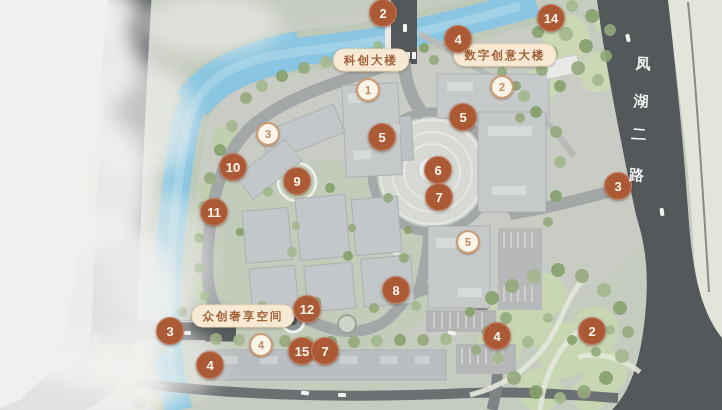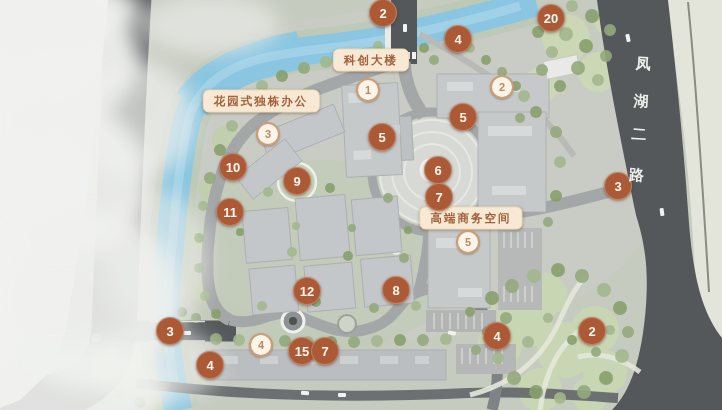--- a/index.html
+++ b/index.html
@@ -9,21 +9,21 @@
   .layer{position:absolute;left:0;top:0;width:100%;height:100%;pointer-events:none;}
   .marker{position:absolute;transform:translate(-50%,-50%);border-radius:50%;
           display:flex;align-items:center;justify-content:center;font-weight:bold;
           pointer-events:auto;}
   .marker.primary{width:26px;height:26px;background:#ac5a36;color:#fdf6ee;
           font-size:13px;border:1px solid rgba(255,255,255,.25);
           box-shadow:0 1px 3px rgba(60,30,10,.45);}
   .marker.secondary{width:20px;height:20px;background:#faf4e9;color:#bd8a5f;
           font-size:11px;border:2px solid #cb9d77;box-shadow:0 1px 2px rgba(60,30,10,.3);}
   .pill{position:absolute;transform:translate(-50%,-50%);background:#f7e9d3;color:#a2613a;
-        border:1px solid #eddcbd;border-radius:6px;padding:3px 10px;font-size:11.5px;
+        border:1px solid #eddcbd;border-radius:11px;padding:3px 10px;font-size:11.5px;
         font-weight:bold;letter-spacing:2px;white-space:nowrap;
         box-shadow:0 1px 3px rgba(90,60,30,.35);pointer-events:auto;}
   .road-name{position:absolute;left:630px;top:44px;writing-mode:vertical-lr;
         text-orientation:upright;letter-spacing:37px;color:#eef0ec;font-size:15px;
         font-weight:bold;transform:rotate(3.5deg);}
 </style>
 </head>
 <body>
 
 <div class="stage">
@@ -313,41 +313,41 @@
     <ellipse cx="20" cy="10" rx="120" ry="40" opacity="0.95"></ellipse>
     <ellipse cx="155" cy="260" rx="55" ry="70" opacity="0.55"></ellipse>
     <ellipse cx="150" cy="365" rx="70" ry="40" opacity="0.6"></ellipse>
     <ellipse cx="210" cy="25" rx="70" ry="30" opacity="0.6"></ellipse>
     <ellipse cx="135" cy="120" rx="60" ry="60" opacity="0.7"></ellipse>
   </g>
 </svg>
 
 <div class="layer" id="label-layer">
       <div class="pill" style="left: 371px; top: 60px;">科创大楼</div>
-      <div class="pill" style="left: 261px; top: 101px;">花园式独栋办公</div>
-      <div class="pill" style="left: 471px; top: 218px;">高端商务空间</div>
+      <div class="pill" style="left: 505px; top: 55px;">数字创意大楼</div>
+      <div class="pill" style="left: 243px; top: 316px;">众创奢享空间</div>
     </div>
 <div class="layer" id="marker-layer">
       <div class="marker primary" style="left: 383px; top: 13px;">2</div>
-      <div class="marker primary" style="left: 551px; top: 18px;">20</div>
+      <div class="marker primary" style="left: 551px; top: 18px;">14</div>
       <div class="marker primary" style="left: 458px; top: 39px;">4</div>
       <div class="marker secondary" style="left: 368px; top: 90px;">1</div>
       <div class="marker secondary" style="left: 502px; top: 87px;">2</div>
       <div class="marker primary" style="left: 463px; top: 117px;">5</div>
       <div class="marker secondary" style="left: 268px; top: 134px;">3</div>
       <div class="marker primary" style="left: 382px; top: 137px;">5</div>
       <div class="marker primary" style="left: 207px; top: 167px; margin-left: 26px;">10</div>
       <div class="marker primary" style="left: 297px; top: 181px;">9</div>
       <div class="marker primary" style="left: 438px; top: 170px;">6</div>
       <div class="marker primary" style="left: 618px; top: 186px;">3</div>
       <div class="marker primary" style="left: 439px; top: 197px;">7</div>
-      <div class="marker primary" style="left: 230px; top: 212px;">11</div>
+      <div class="marker primary" style="left: 214px; top: 212px;">11</div>
       <div class="marker secondary" style="left: 468px; top: 242px;">5</div>
       <div class="marker primary" style="left: 396px; top: 290px;">8</div>
-      <div class="marker primary" style="left: 307px; top: 291px;">12</div>
+      <div class="marker primary" style="left: 307px; top: 309px;">12</div>
       <div class="marker primary" style="left: 170px; top: 331px;">3</div>
       <div class="marker secondary" style="left: 261px; top: 345px;">4</div>
       <div class="marker primary" style="left: 302px; top: 351px;">15</div>
       <div class="marker primary" style="left: 325px; top: 351px;">7</div>
       <div class="marker primary" style="left: 210px; top: 365px;">4</div>
       <div class="marker primary" style="left: 497px; top: 336px;">4</div>
       <div class="marker primary" style="left: 592px; top: 331px;">2</div>
     </div>
 <div class="road-name">凤湖二路</div>
 </div>

